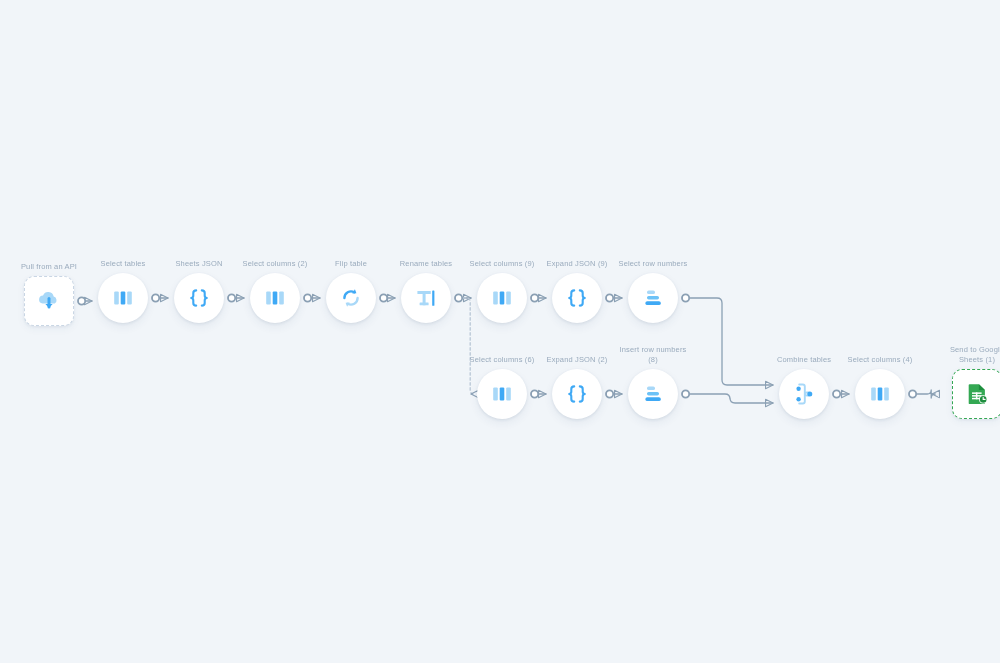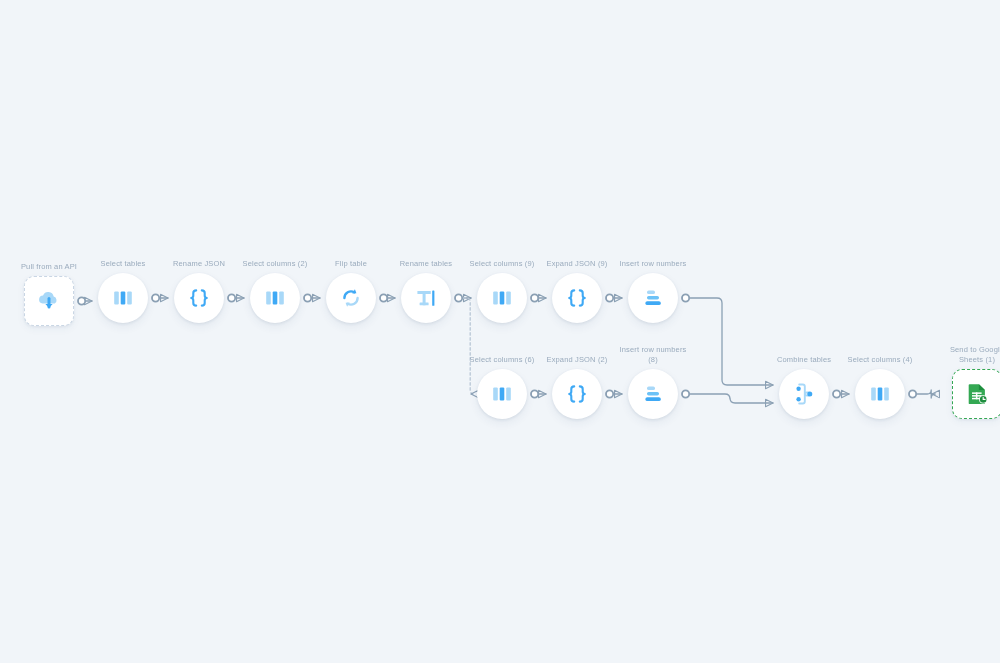--- a/index.html
+++ b/index.html
@@ -157,21 +157,21 @@
           <span>
     <svg class="node-icon" viewBox="0 0 28 28" xmlns="http://www.w3.org/2000/svg">
       <rect x="5.2" y="7.5" width="4.6" height="13" rx="1.1" fill="#a8d8f8"></rect>
       <rect x="11.7" y="7.5" width="4.6" height="13" rx="1.1" fill="#3fa9f5"></rect>
       <rect x="18.2" y="7.5" width="4.6" height="13" rx="1.1" fill="#a8d8f8"></rect>
     </svg>
           </span>
         </div>
       </div>
       <div class="node" style="left: 174px; top: 273px;">
-        <div class="node-label">Rename JSON</div>
+        <div class="node-label">Sheets JSON</div>
         <div class="node-shape">
           <span>
     <svg class="node-icon" viewBox="0 0 28 28" xmlns="http://www.w3.org/2000/svg">
       <g fill="none" stroke="#3fa9f5" stroke-width="2.1" stroke-linecap="round" stroke-linejoin="round">
         <path d="M11.2 6.4c-2.3 0-2.9 1-2.9 2.7v2.4c0 1.5-.8 2.4-2.1 2.5
                  1.3.1 2.1 1 2.1 2.5v2.4c0 1.7.6 2.7 2.9 2.7"></path>
         <path d="M16.8 6.4c2.3 0 2.9 1 2.9 2.7v2.4c0 1.5.8 2.4 2.1 2.5
                  -1.3.1-2.1 1-2.1 2.5v2.4c0 1.7-.6 2.7-2.9 2.7"></path>
       </g>
     </svg>
@@ -243,21 +243,21 @@
         <path d="M11.2 6.4c-2.3 0-2.9 1-2.9 2.7v2.4c0 1.5-.8 2.4-2.1 2.5
                  1.3.1 2.1 1 2.1 2.5v2.4c0 1.7.6 2.7 2.9 2.7"></path>
         <path d="M16.8 6.4c2.3 0 2.9 1 2.9 2.7v2.4c0 1.5.8 2.4 2.1 2.5
                  -1.3.1-2.1 1-2.1 2.5v2.4c0 1.7-.6 2.7-2.9 2.7"></path>
       </g>
     </svg>
           </span>
         </div>
       </div>
       <div class="node" style="left: 628px; top: 273px;">
-        <div class="node-label">Insert row numbers</div>
+        <div class="node-label">Select row numbers</div>
         <div class="node-shape">
           <span>
     <svg class="node-icon" viewBox="0 0 28 28" xmlns="http://www.w3.org/2000/svg">
       <rect x="8.0" y="6.6" width="8.0" height="3.5" rx="1.7" fill="#a8d8f8"></rect>
       <rect x="8.0" y="11.9" width="12.0" height="3.5" rx="1.7" fill="#6cc2f7"></rect>
       <rect x="6.4" y="17.2" width="15.4" height="3.9" rx="1.9" fill="#3fa9f5"></rect>
     </svg>
           </span>
         </div>
       </div>

